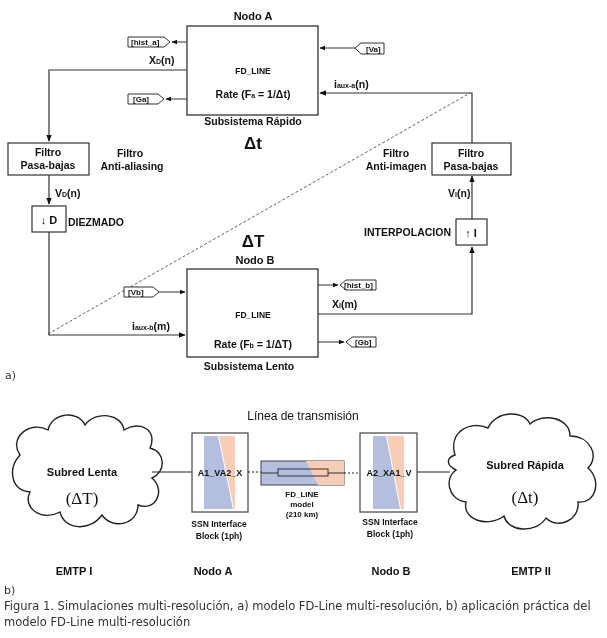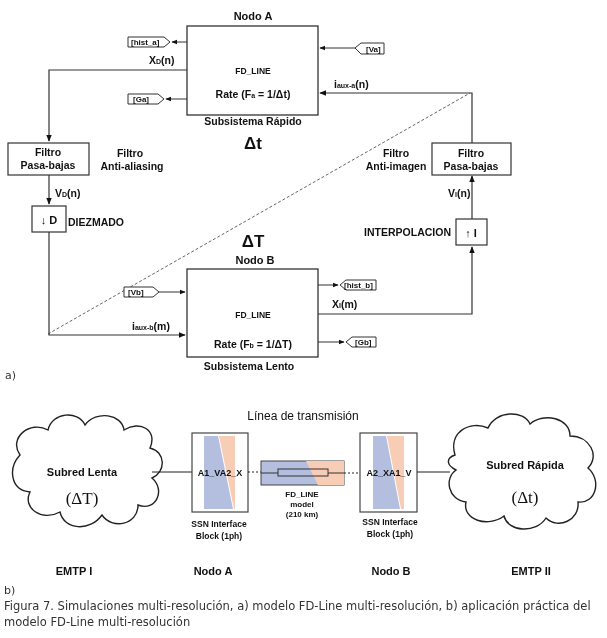--- a/index.html
+++ b/index.html
@@ -147,13 +147,13 @@
   <line x1="417" y1="472" x2="450" y2="472" stroke="#222" stroke-width="1.2"></line>
 
   <text class="lbl" x="74" y="575" font-size="11" text-anchor="middle">EMTP I</text>
   <text class="lbl" x="213" y="575" font-size="11" text-anchor="middle">Nodo A</text>
   <text class="lbl" x="391" y="575" font-size="11" text-anchor="middle">Nodo B</text>
   <text class="lbl" x="531" y="575" font-size="11" text-anchor="middle">EMTP II</text>
 </svg>
 
 <div class="sub-a">a)</div>
 <div class="sub-b">b)</div>
-<div class="caption">Figura 7.  Simulaciones multi-resolución, a) modelo FD-Line multi-resolución, b) aplicación práctica del modelo FD-Line multi-resolución</div>
+<div class="caption">Figura 1.  Simulaciones multi-resolución, a) modelo FD-Line multi-resolución, b) aplicación práctica del modelo FD-Line multi-resolución</div>
 
 </body></html>

